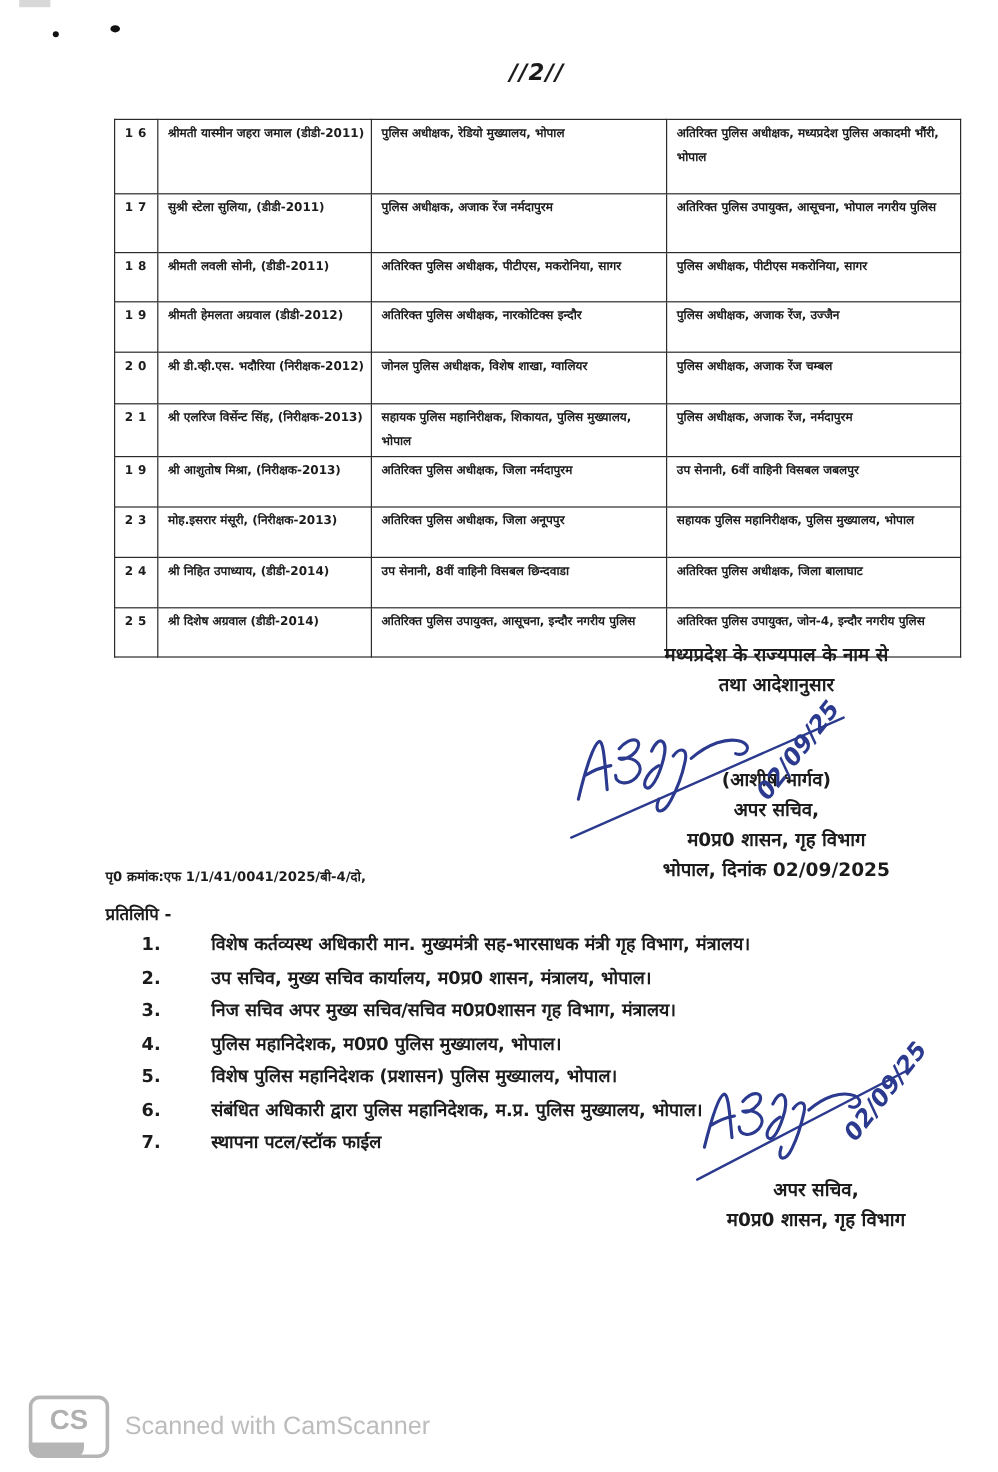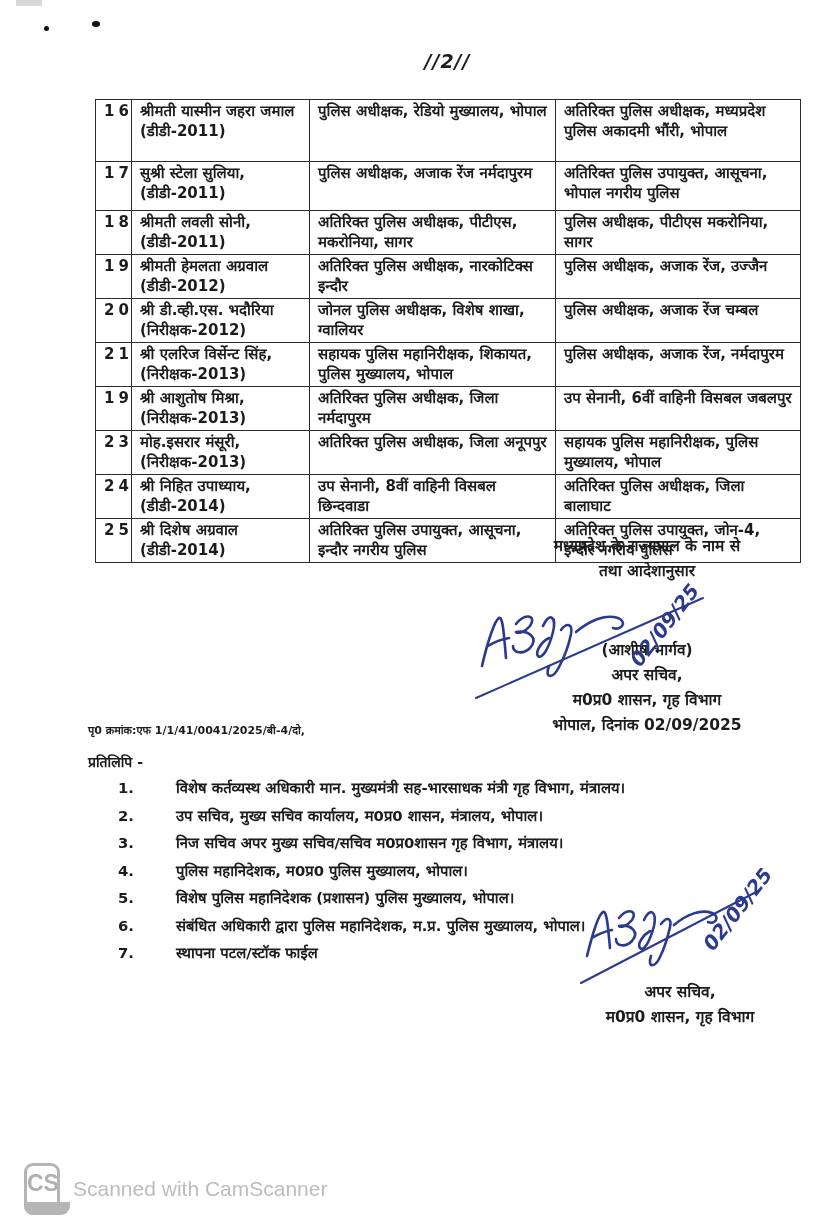--- a/index.html
+++ b/index.html
@@ -13,21 +13,21 @@
   .dot1{left:44px;top:26px;width:5px;height:5px;}
   .dot2{left:92px;top:21px;width:8px;height:6px;}
   .smudge{position:absolute;left:16px;top:0;width:26px;height:6px;background:#d8d8d8;}
 
   .page-number{position:absolute;left:95px;top:50px;width:705px;text-align:center;
     font-size:19px;letter-spacing:1px;font-style:italic;}
 
   
   table.transfer{position:absolute;left:95px;top:99px;width:705px;border-collapse:collapse;table-layout:fixed;}
   table.transfer td{border:1.8px solid #2b2b2b;vertical-align:top;
-    font-size:15px;line-height:19.5px;padding:2px 5px 2px 8px;}
+    font-size:10px;line-height:19.5px;padding:2px 5px 2px 8px;}
   td.c-sno{text-align:center;letter-spacing:4px;padding-left:1px;padding-right:1px;}
   tbody tr:nth-child(1){height:62px;}
   tbody tr:nth-child(2){height:49px;margin-top:28px;}
   tbody tr:nth-child(3){height:41px;}
   tbody tr:nth-child(4){height:42px;}
   tbody tr:nth-child(5){height:43px;}
   tbody tr:nth-child(6){height:43px;}
   tbody tr:nth-child(7){height:42px;}
   tbody tr:nth-child(8){height:42px;}
   tbody tr:nth-child(9){height:42px;}
@@ -50,21 +50,21 @@
   .copy-item{display:flex;margin-bottom:7.5px;font-size:14.8px;line-height:20px;}
   .copy-num{width:58px;flex:0 0 58px;}
   .copy-text{flex:1;}
   .forward-line{position:absolute;left:88px;top:960px;font-size:15.5px;}
 
   .signature2-block{position:absolute;left:560px;top:980px;width:240px;text-align:center;font-size:15.5px;}
   .signature2-block div{line-height:25px;}
 
   
   .footer{position:absolute;left:24px;top:1163px;display:flex;align-items:center;gap:13px;}
-  .cs-badge{position:relative;width:36px;height:52px;border:3px solid #b5b5b5;border-radius:9px;
+  .cs-badge{position:relative;width:67px;height:52px;border:3px solid #b5b5b5;border-radius:9px;
     background:#fff;box-sizing:border-box;}
   .cs-badge .cs-letters{position:absolute;top:4px;left:0;width:100%;text-align:center;
     color:#b0b0b0;font-size:23px;font-weight:bold;font-family:"Liberation Sans",sans-serif;letter-spacing:0px;}
   .cs-badge .cs-foot{position:absolute;left:-3px;bottom:-3px;width:46px;height:13px;background:#b5b5b5;
     border-radius:0 0 9px 9px;}
   .footer-text{color:#bcbcbc;font-size:21px;font-weight:normal;font-family:"Liberation Sans",sans-serif;}
 </style>
 </head>
 <body>
 

